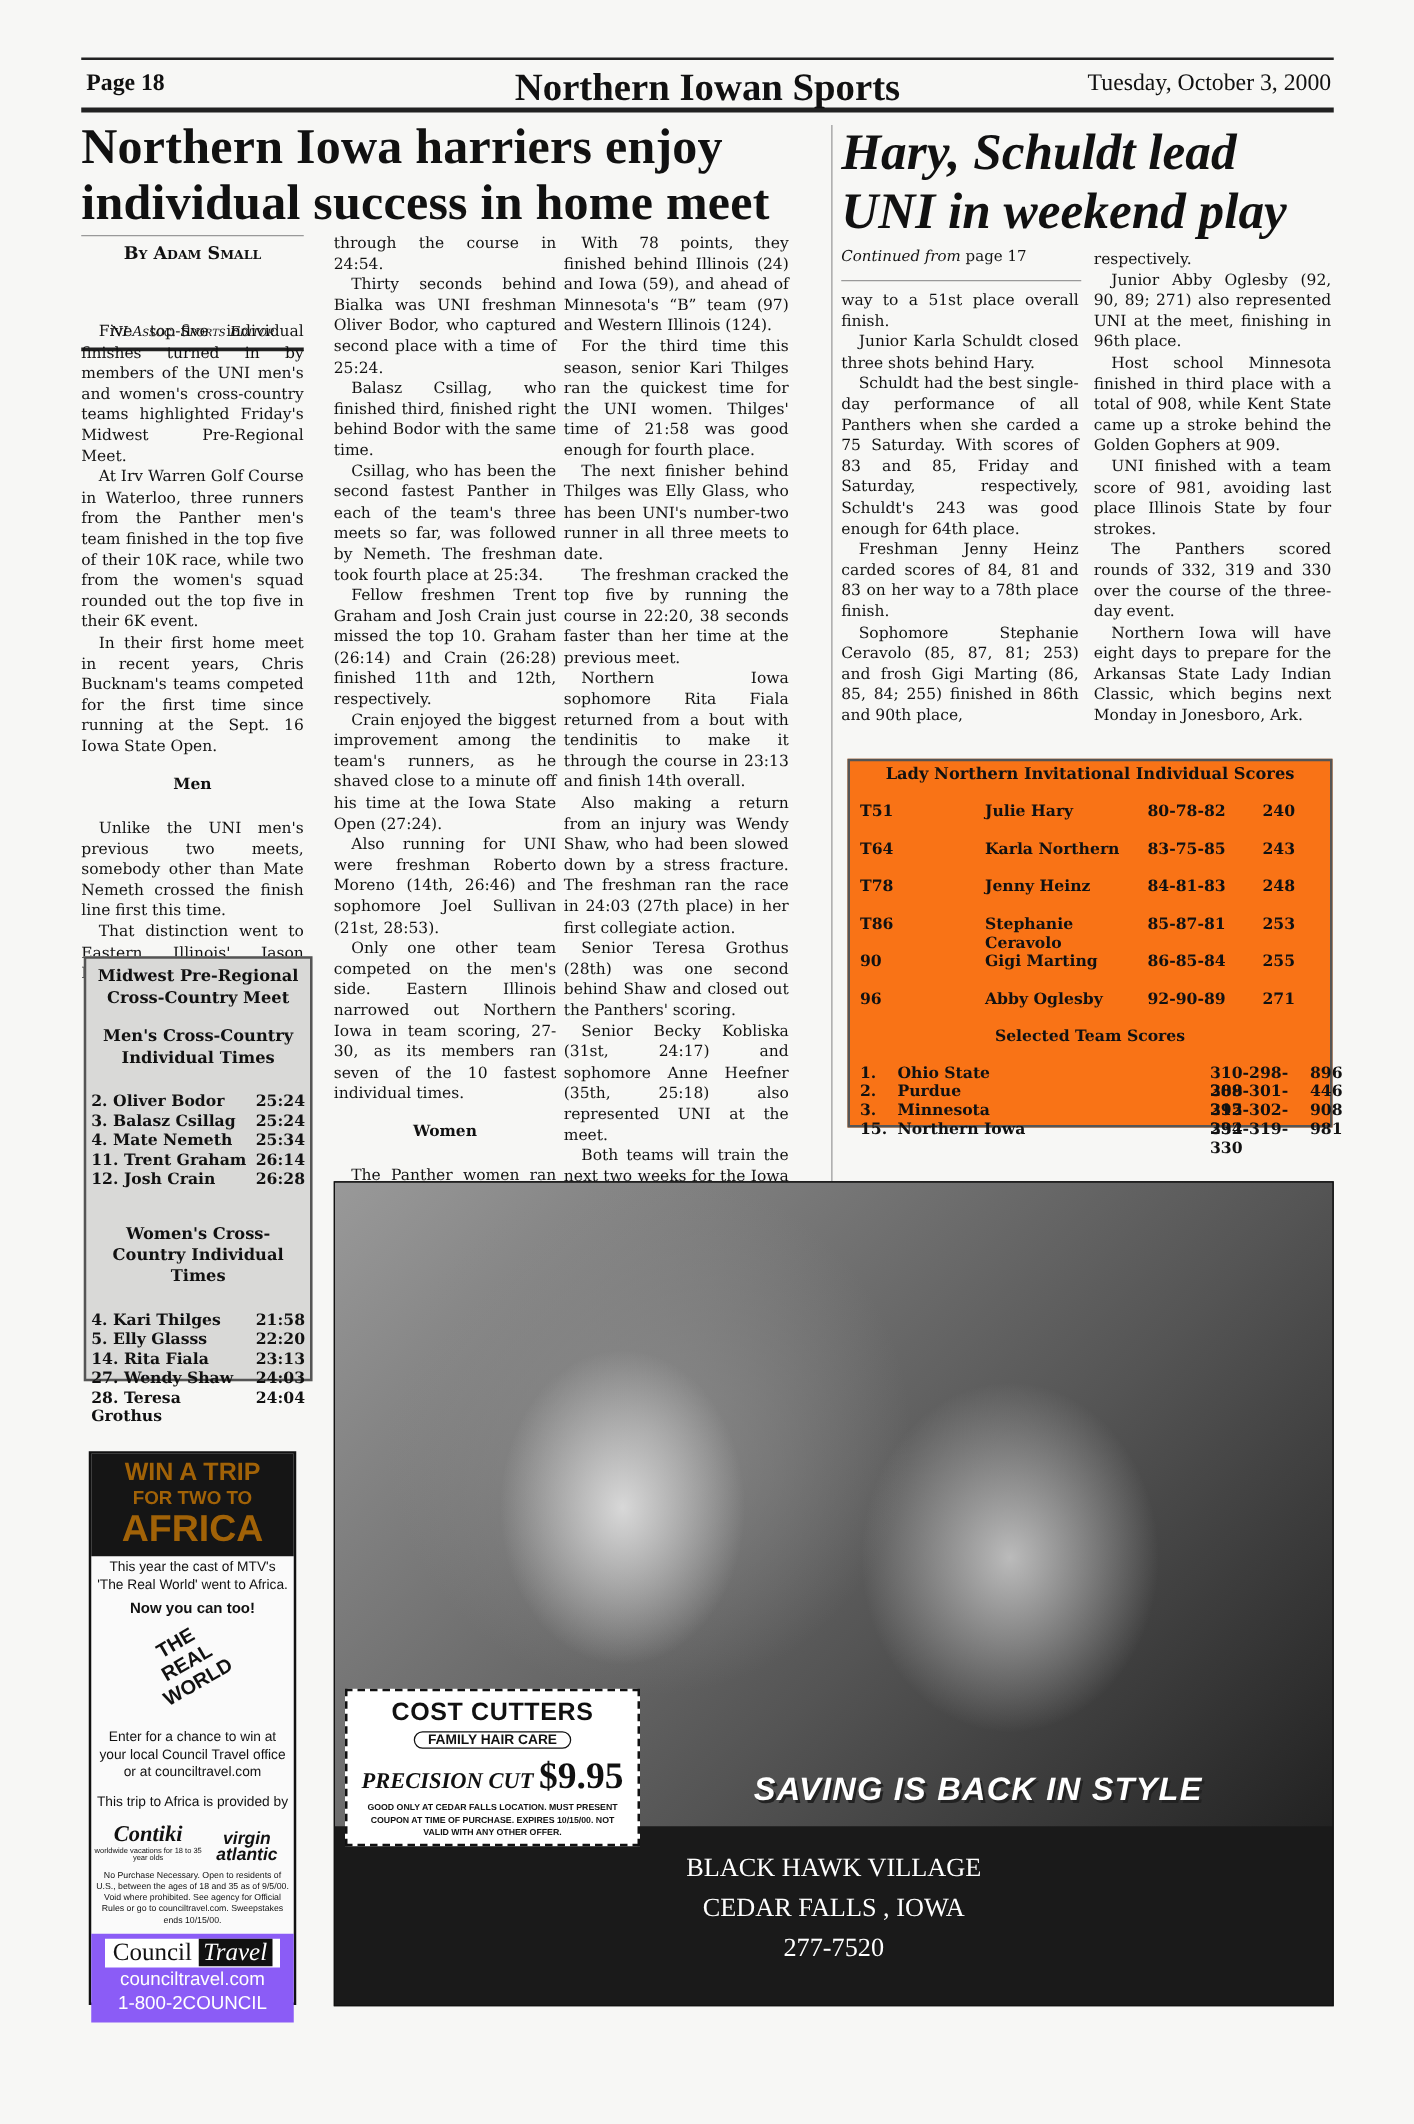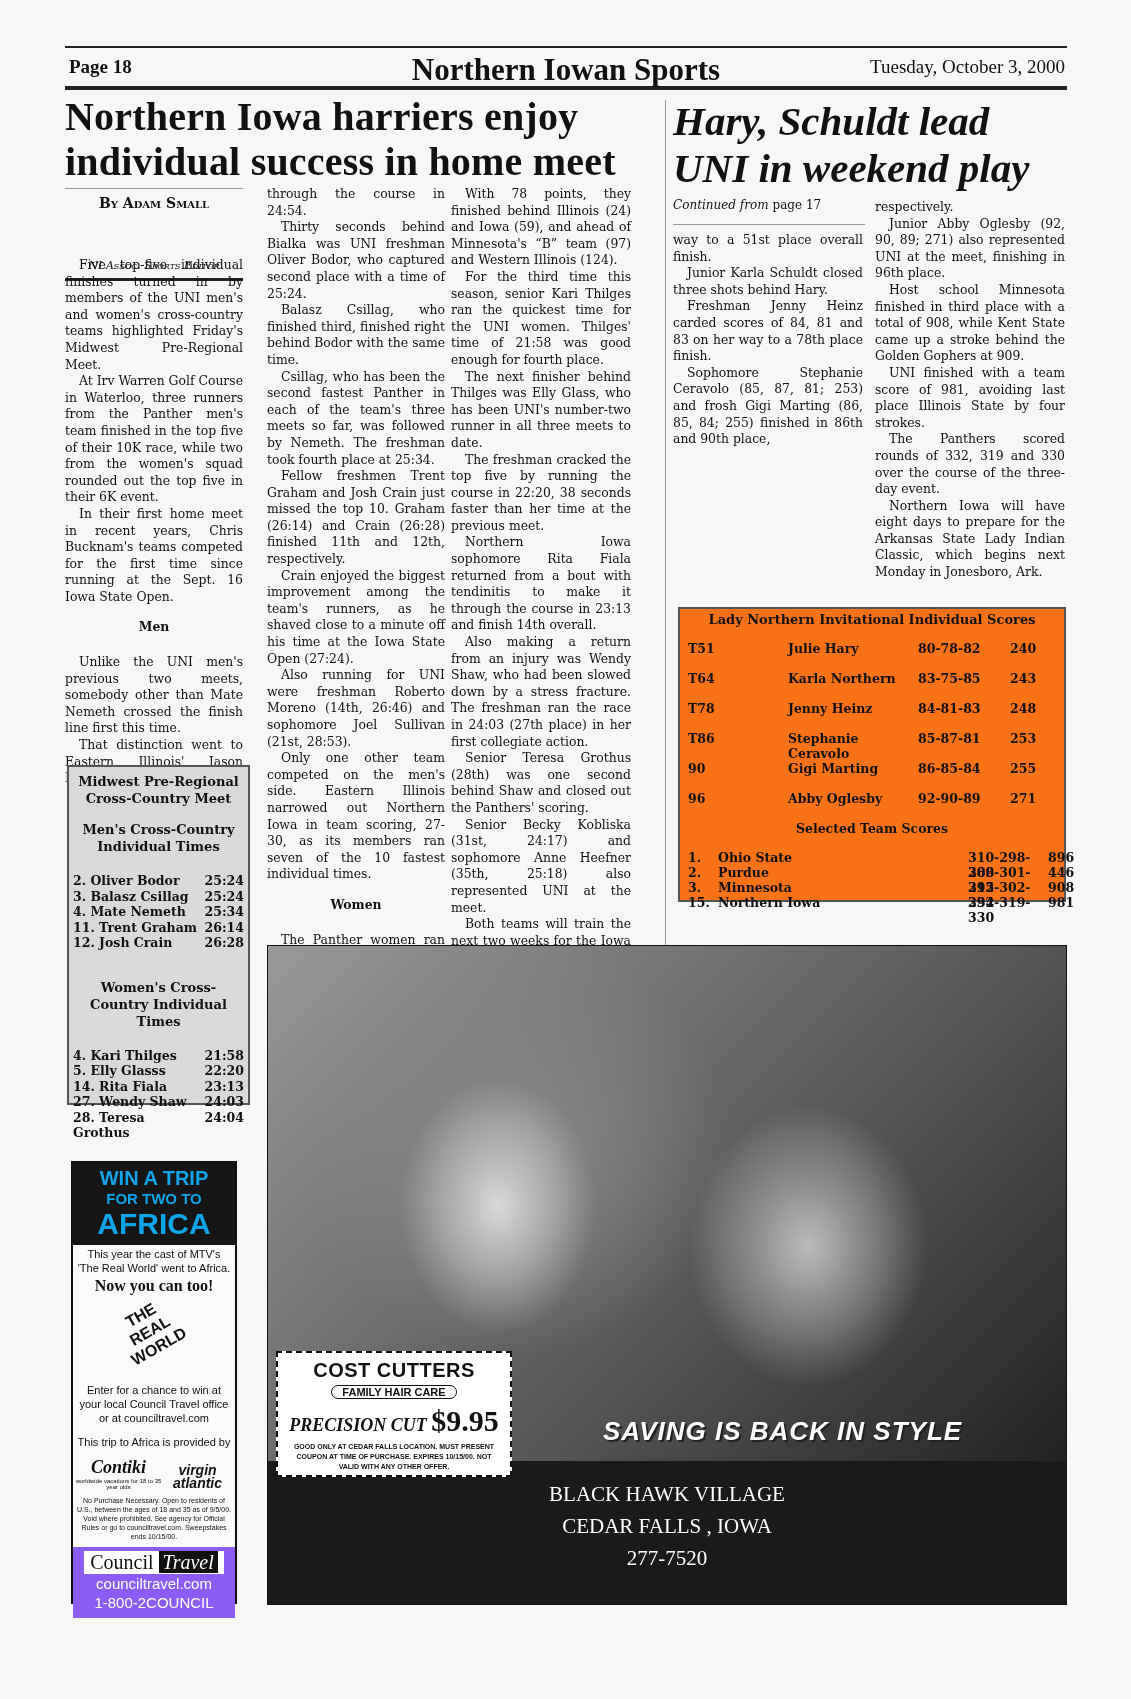--- a/index.html
+++ b/index.html
@@ -41,26 +41,26 @@
 
   .box-ln { position: absolute; left: 678px; top: 607px; width: 388px; height: 295px;
     background: #f97316; border: 2px solid #555; padding: 3px 8px; font: bold 12.5px "DejaVu Serif", serif; }
   .box-ln .h { text-align: center; font-size: 13px; margin-bottom: 14px; }
   .box-ln .ir { display: grid; grid-template-columns: 100px 130px 92px 50px; height: 30px; }
   .box-ln .tr { display: grid; grid-template-columns: 30px 250px 80px 30px; height: 15px; line-height: 15px; }
   .box-ln .sh { text-align: center; margin: 0 0 14px; }
 
   .ad-africa { position: absolute; left: 71px; top: 1161px; width: 166px; height: 443px;
     border: 2px solid #111; background: #fafafa; font-family: "Liberation Sans", sans-serif; text-align: center; }
-  .ad-africa .top { background: #151515; color: #0ea5e9; padding: 4px 0 4px; }
+  .ad-africa .top { background: #151515; color: #a16207; padding: 4px 0 4px; }
   .ad-africa .t1 { font: bold 20px "Liberation Sans", sans-serif; }
   .ad-africa .t2 { font: bold 15px "Liberation Sans", sans-serif; }
   .ad-africa .t3 { font: bold 30px "Liberation Sans", sans-serif; }
   .ad-africa .p { font-size: 11px; line-height: 14px; padding: 2px 3px; }
-  .ad-africa .bold { font-weight: bold; font-size: 16px; font-family: Liberation Serif, serif; }
+  .ad-africa .bold { font-weight: bold; font-size: 12px; }
   .rw { margin: 8px auto; width: 70px; height: 70px; font: bold 16px/18px "Liberation Sans", sans-serif; transform: rotate(-30deg); }
   .logos { display: flex; justify-content: space-around; align-items: flex-end; padding: 6px 2px; }
   .contiki { font: italic bold 18px "Liberation Serif", serif; }
   .contiki small { display: block; font: 6px "Liberation Sans", sans-serif; }
   .virgin { font: italic bold 14px/13px "Liberation Sans", sans-serif; }
   .fine { font-size: 7px; line-height: 9px; padding: 0 2px; }
   .ct-bar { background: #8b5cf6; color: #fff; margin-top: 6px; padding: 4px 0 6px; }
   .ct-logo { background: #fff; color: #111; display: inline-block; padding: 0 6px; font: 20px "Liberation Serif", serif; }
   .ct-logo i { background: #111; color: #fff; padding: 0 4px; }
   .ct-bar div { font-size: 15px; line-height: 19px; }
@@ -185,20 +185,21 @@
 </div>
 
 <div class="cont">
   <span style="font-style:italic">Continued from</span>
   <span>page 17</span>
 </div>
 
 <div class="col c4">
   <p style="text-indent:0">way to a 51st place overall finish.</p>
   <p>Junior Karla Schuldt closed three shots behind Hary.</p>
+  <p>Schuldt had the best single-day performance of all Panthers when she carded a 75 Saturday. With scores of 83 and 85, Friday and Saturday, respectively, Schuldt's 243 was good enough for 64th place.</p>
   <p>Freshman Jenny Heinz carded scores of 84, 81 and 83 on her way to a 78th place finish.</p>
   <p>Sophomore Stephanie Ceravolo (85, 87, 81; 253) and frosh Gigi Marting (86, 85, 84; 255) finished in 86th and 90th place,</p>
 </div>
 
 <div class="col c5">
   <p style="text-indent:0">respectively.</p>
   <p>Junior Abby Oglesby (92, 90, 89; 271) also represented UNI at the meet, finishing in 96th place.</p>
   <p>Host school Minnesota finished in third place with a total of 908, while Kent State came up a stroke behind the Golden Gophers at 909.</p>
   <p>UNI finished with a team score of 981, avoiding last place Illinois State by four strokes.</p>
   <p>The Panthers scored rounds of 332, 319 and 330 over the course of the three-day event.</p>

